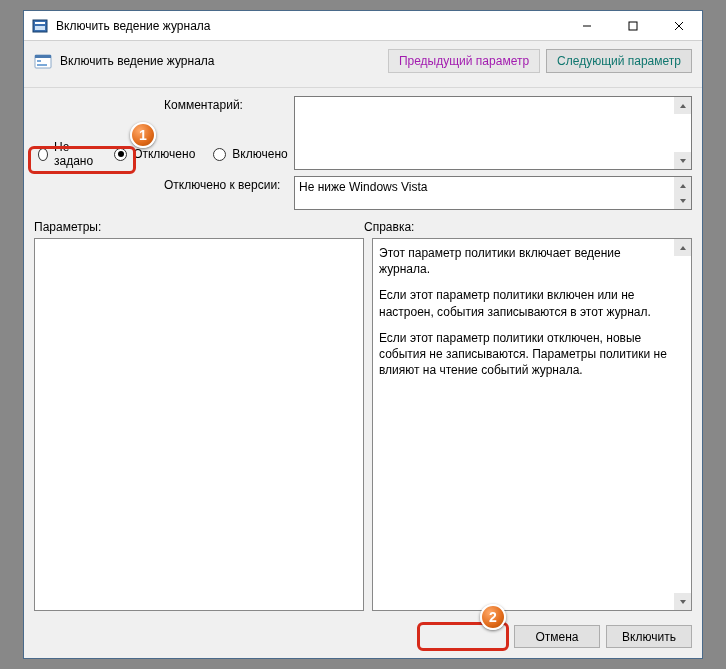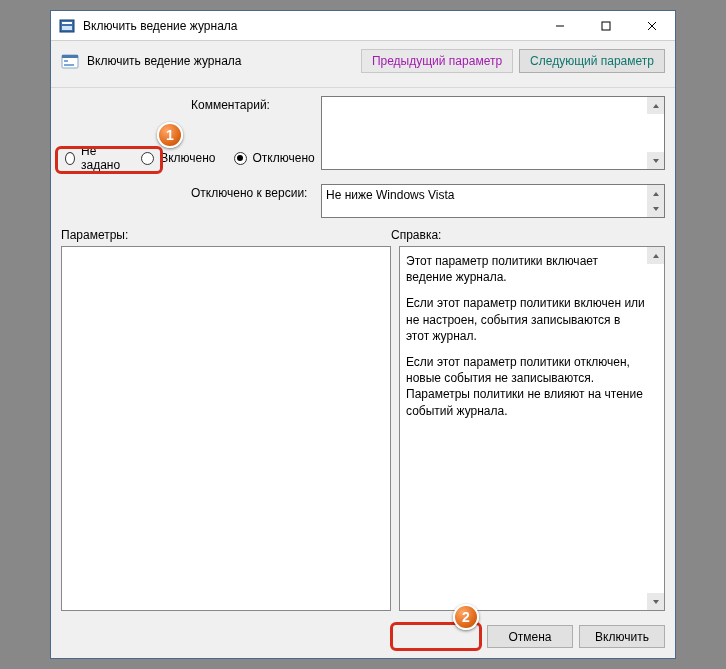--- a/index.html
+++ b/index.html
@@ -7,21 +7,21 @@
     margin: 0;
     font-family: "Segoe UI", Tahoma, sans-serif;
     font-size: 12px;
     background: #888;
     display: flex;
     justify-content: center;
     align-items: flex-start;
     padding: 10px;
   }
   .window {
-    width: 626px;
+    width: 680px;
     height: 649px;
     background: #f0f0f0;
     border: 1px solid #4a6a8a;
     display: flex;
     flex-direction: column;
     position: relative;
   }
   .titlebar {
     height: 30px;
     background: #fff;
@@ -120,21 +120,21 @@
     display: flex;
     flex-direction: column;
     justify-content: space-between;
     font-size: 12px;
     padding: 6px 0 6px 0;
   }
   .fields-col {
     flex: 1;
     display: flex;
     flex-direction: column;
-    gap: 14px;
+    gap: 6px;
     padding-top: 4px;
   }
   .textarea-box {
     background: #fff;
     border: 1px solid #7a7a7a;
     width: 100%;
     position: relative;
     font-size: 12px;
     padding: 2px 18px 2px 4px;
     overflow: hidden;
@@ -245,26 +245,26 @@
       <button class="nav-btn">Следующий параметр</button>
     </div>
 
     <div class="settings-row">
       <div class="radio-col" style="position:relative;">
         <label class="radio-item">
           <span class="radio"></span>
           <span>Не задано</span>
         </label>
         <label class="radio-item">
+          <span class="radio checked"></span>
+          <span>Отключено</span>
+        </label>
+        <label class="radio-item">
           <span class="radio"></span>
           <span>Включено</span>
-        </label>
-        <label class="radio-item">
-          <span class="radio checked"></span>
-          <span>Отключено</span>
         </label>
         <div class="highlight-box" style="left:-6px; top:54px; width:108px; height:28px;"></div>
         <div class="badge" style="left:96px; top:30px;">1</div>
       </div>
 
       <div class="labels-col">
         <span>Комментарий:</span>
         <span style="margin-bottom:12px;">Отключено к версии:</span>
       </div>
 

